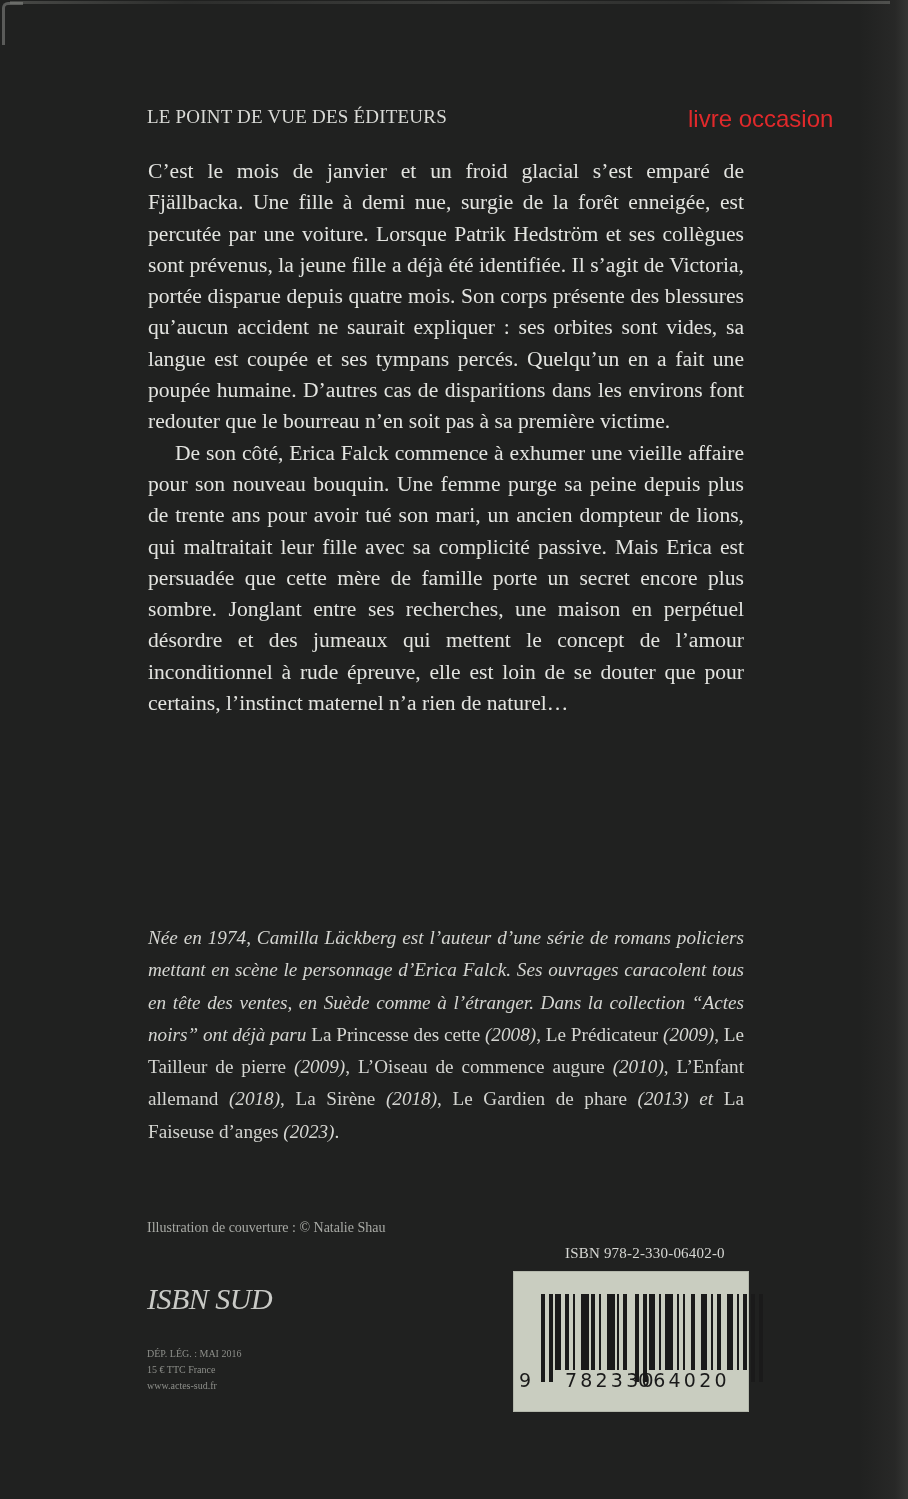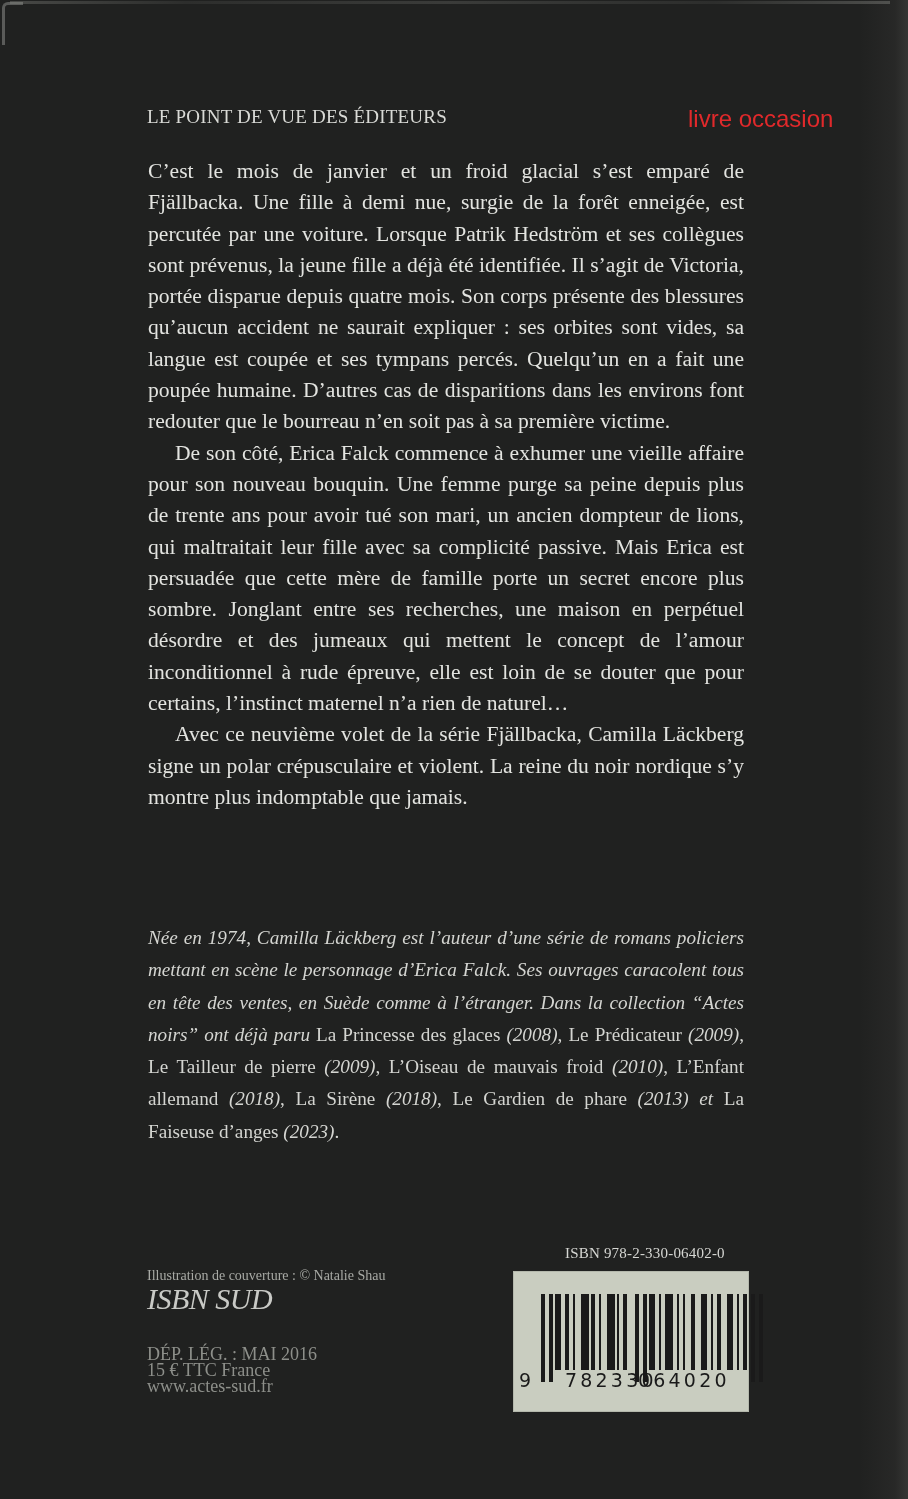--- a/index.html
+++ b/index.html
@@ -89,21 +89,20 @@
       text-align: justify;
     }
     .bio i { }
     .bio .roman { font-style: normal; }
     .credit {
       position: absolute;
       left: 147px;
       top: 1220px;
       color: #a8aaa5;
       font-size: 14px;
-      margin-top: 48px;
     }
     .isbn {
       position: absolute;
       left: 565px;
       top: 1245px;
       color: #d6d7d3;
       font-size: 15px;
       letter-spacing: 0.2px;
     }
     .publisher {
@@ -113,21 +112,21 @@
       color: #c9cac6;
       font-size: 30px;
       font-style: italic;
       letter-spacing: -0.5px;
     }
     .legal {
       position: absolute;
       left: 147px;
       top: 1346px;
       color: #8d8f8a;
-      font-size: 18px;
+      font-size: 10px;
       line-height: 16px;
     }
     .barcode-box {
       position: absolute;
       left: 513px;
       top: 1271px;
       width: 236px;
       height: 141px;
       background: #c9cdc0;
       box-shadow: inset 0 0 0 1px #b4b8ac;
@@ -164,29 +163,28 @@
 <div class="cover">
   <div class="top-edge"></div>
   <div class="corner"></div>
 
   <div class="header serif">LE POINT DE VUE DES ÉDITEURS</div>
   <div class="stamp">livre occasion</div>
 
   <div class="body serif">
     <p>C’est le mois de janvier et un froid glacial s’est emparé de Fjällbacka. Une fille à demi nue, surgie de la forêt enneigée, est percutée par une voiture. Lorsque Patrik Hedström et ses collègues sont prévenus, la jeune fille a déjà été identifiée. Il s’agit de Victoria, portée disparue depuis quatre mois. Son corps présente des blessures qu’aucun accident ne saurait expliquer : ses orbites sont vides, sa langue est coupée et ses tympans percés. Quelqu’un en a fait une poupée humaine. D’autres cas de disparitions dans les environs font redouter que le bourreau n’en soit pas à sa première victime.</p>
     <p class="indent">De son côté, Erica Falck commence à exhumer une vieille affaire pour son nouveau bouquin. Une femme purge sa peine depuis plus de trente ans pour avoir tué son mari, un ancien dompteur de lions, qui maltraitait leur fille avec sa complicité passive. Mais Erica est persuadée que cette mère de famille porte un secret encore plus sombre. Jonglant entre ses recherches, une maison en perpétuel désordre et des jumeaux qui mettent le concept de l’amour inconditionnel à rude épreuve, elle est loin de se douter que pour certains, l’instinct maternel n’a rien de naturel…</p>
-    <p class="indent">Avec ce neuvième volet de la série Fjällbacka, Camilla Läckberg signe un polar crépusculaire et violent. La reine du noir nordique s’y montre plus indomptable que jamais.</p>
   </div>
 
   <div class="bio serif">
     <i>Née en 1974, Camilla Läckberg est l’auteur d’une série de romans policiers mettant en scène le personnage d’Erica Falck. Ses ouvrages caracolent tous en tête des ventes, en Suède comme à l’étranger. Dans la collection “Actes noirs” ont déjà paru</i>
-    <span class="roman">La Princesse des glaces</span>
+    <span class="roman">La Princesse des cette</span>
     <i>(2008)</i><span>, </span><span class="roman">Le Prédicateur</span>
     <i>(2009)</i><span>, </span><span class="roman">Le Tailleur de pierre</span>
-    <i>(2009)</i><span>, </span><span class="roman">L’Oiseau de mauvais froid</span>
+    <i>(2009)</i><span>, </span><span class="roman">L’Oiseau de commence augure</span>
     <i>(2010)</i><span>, </span><span class="roman">L’Enfant allemand</span>
     <i>(2018)</i><span>, </span><span class="roman">La Sirène</span>
     <i>(2018)</i><span>, </span><span class="roman">Le Gardien de phare</span>
     <i>(2013)</i><i> et </i><span class="roman">La Faiseuse d’anges</span>
     <i>(2023)</i><span>.</span>
   </div>
 
   <div class="credit serif">Illustration de couverture : © Natalie Shau</div>
   <div class="isbn serif">ISBN 978-2-330-06402-0</div>
 

